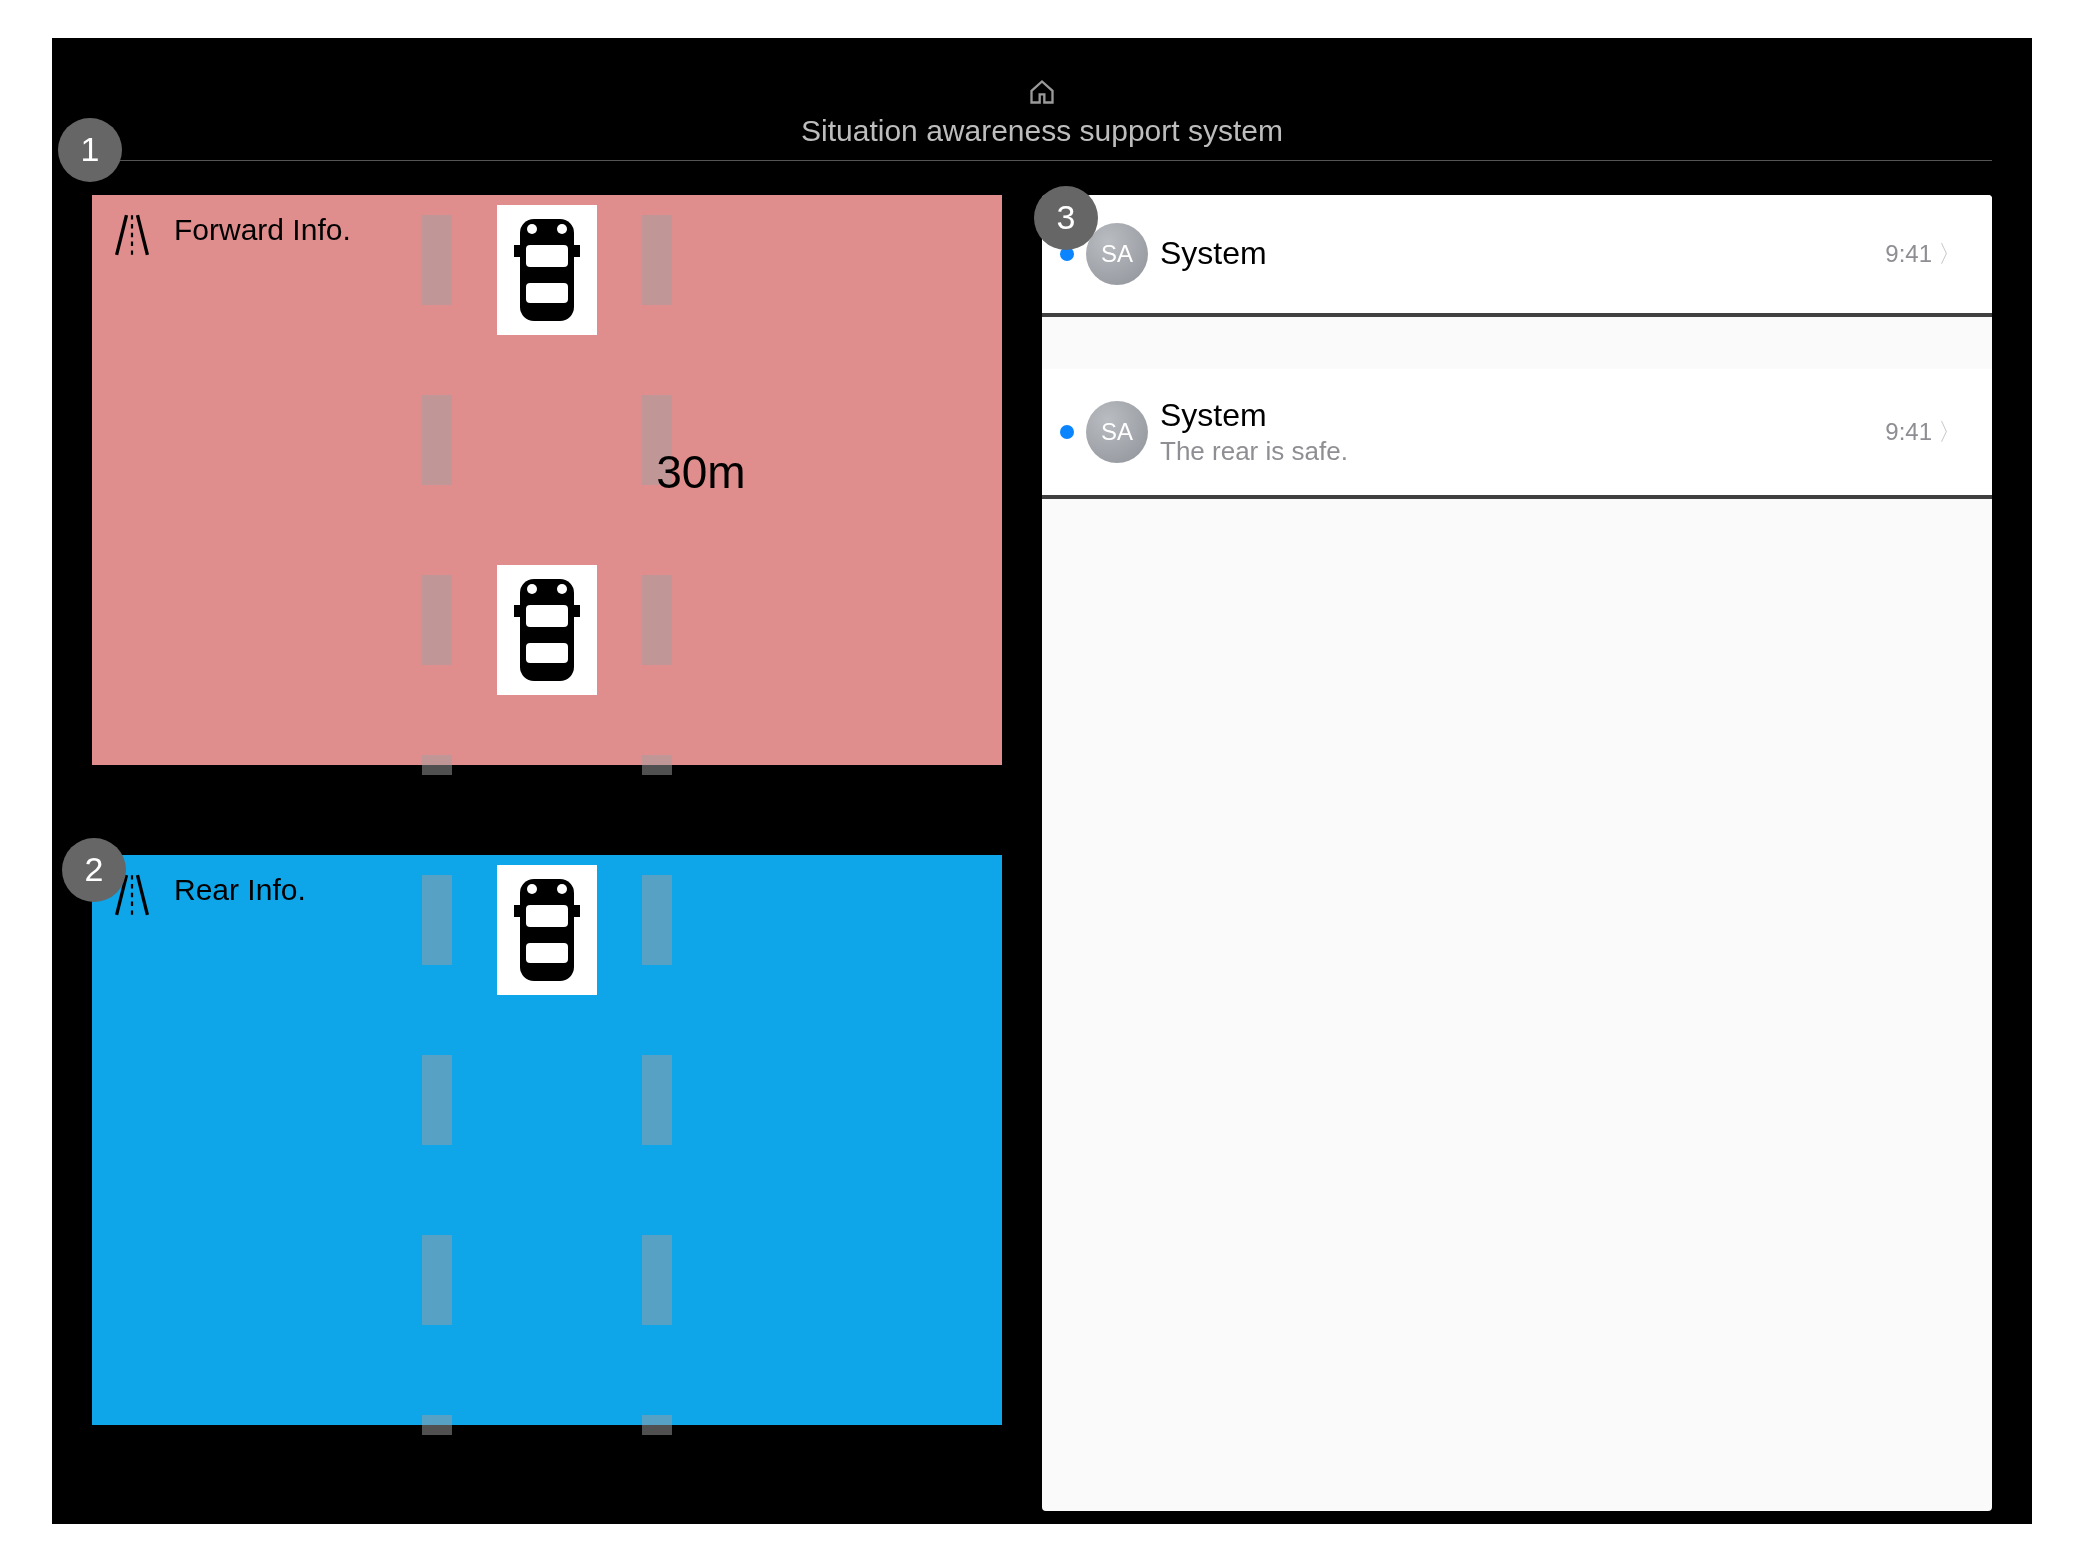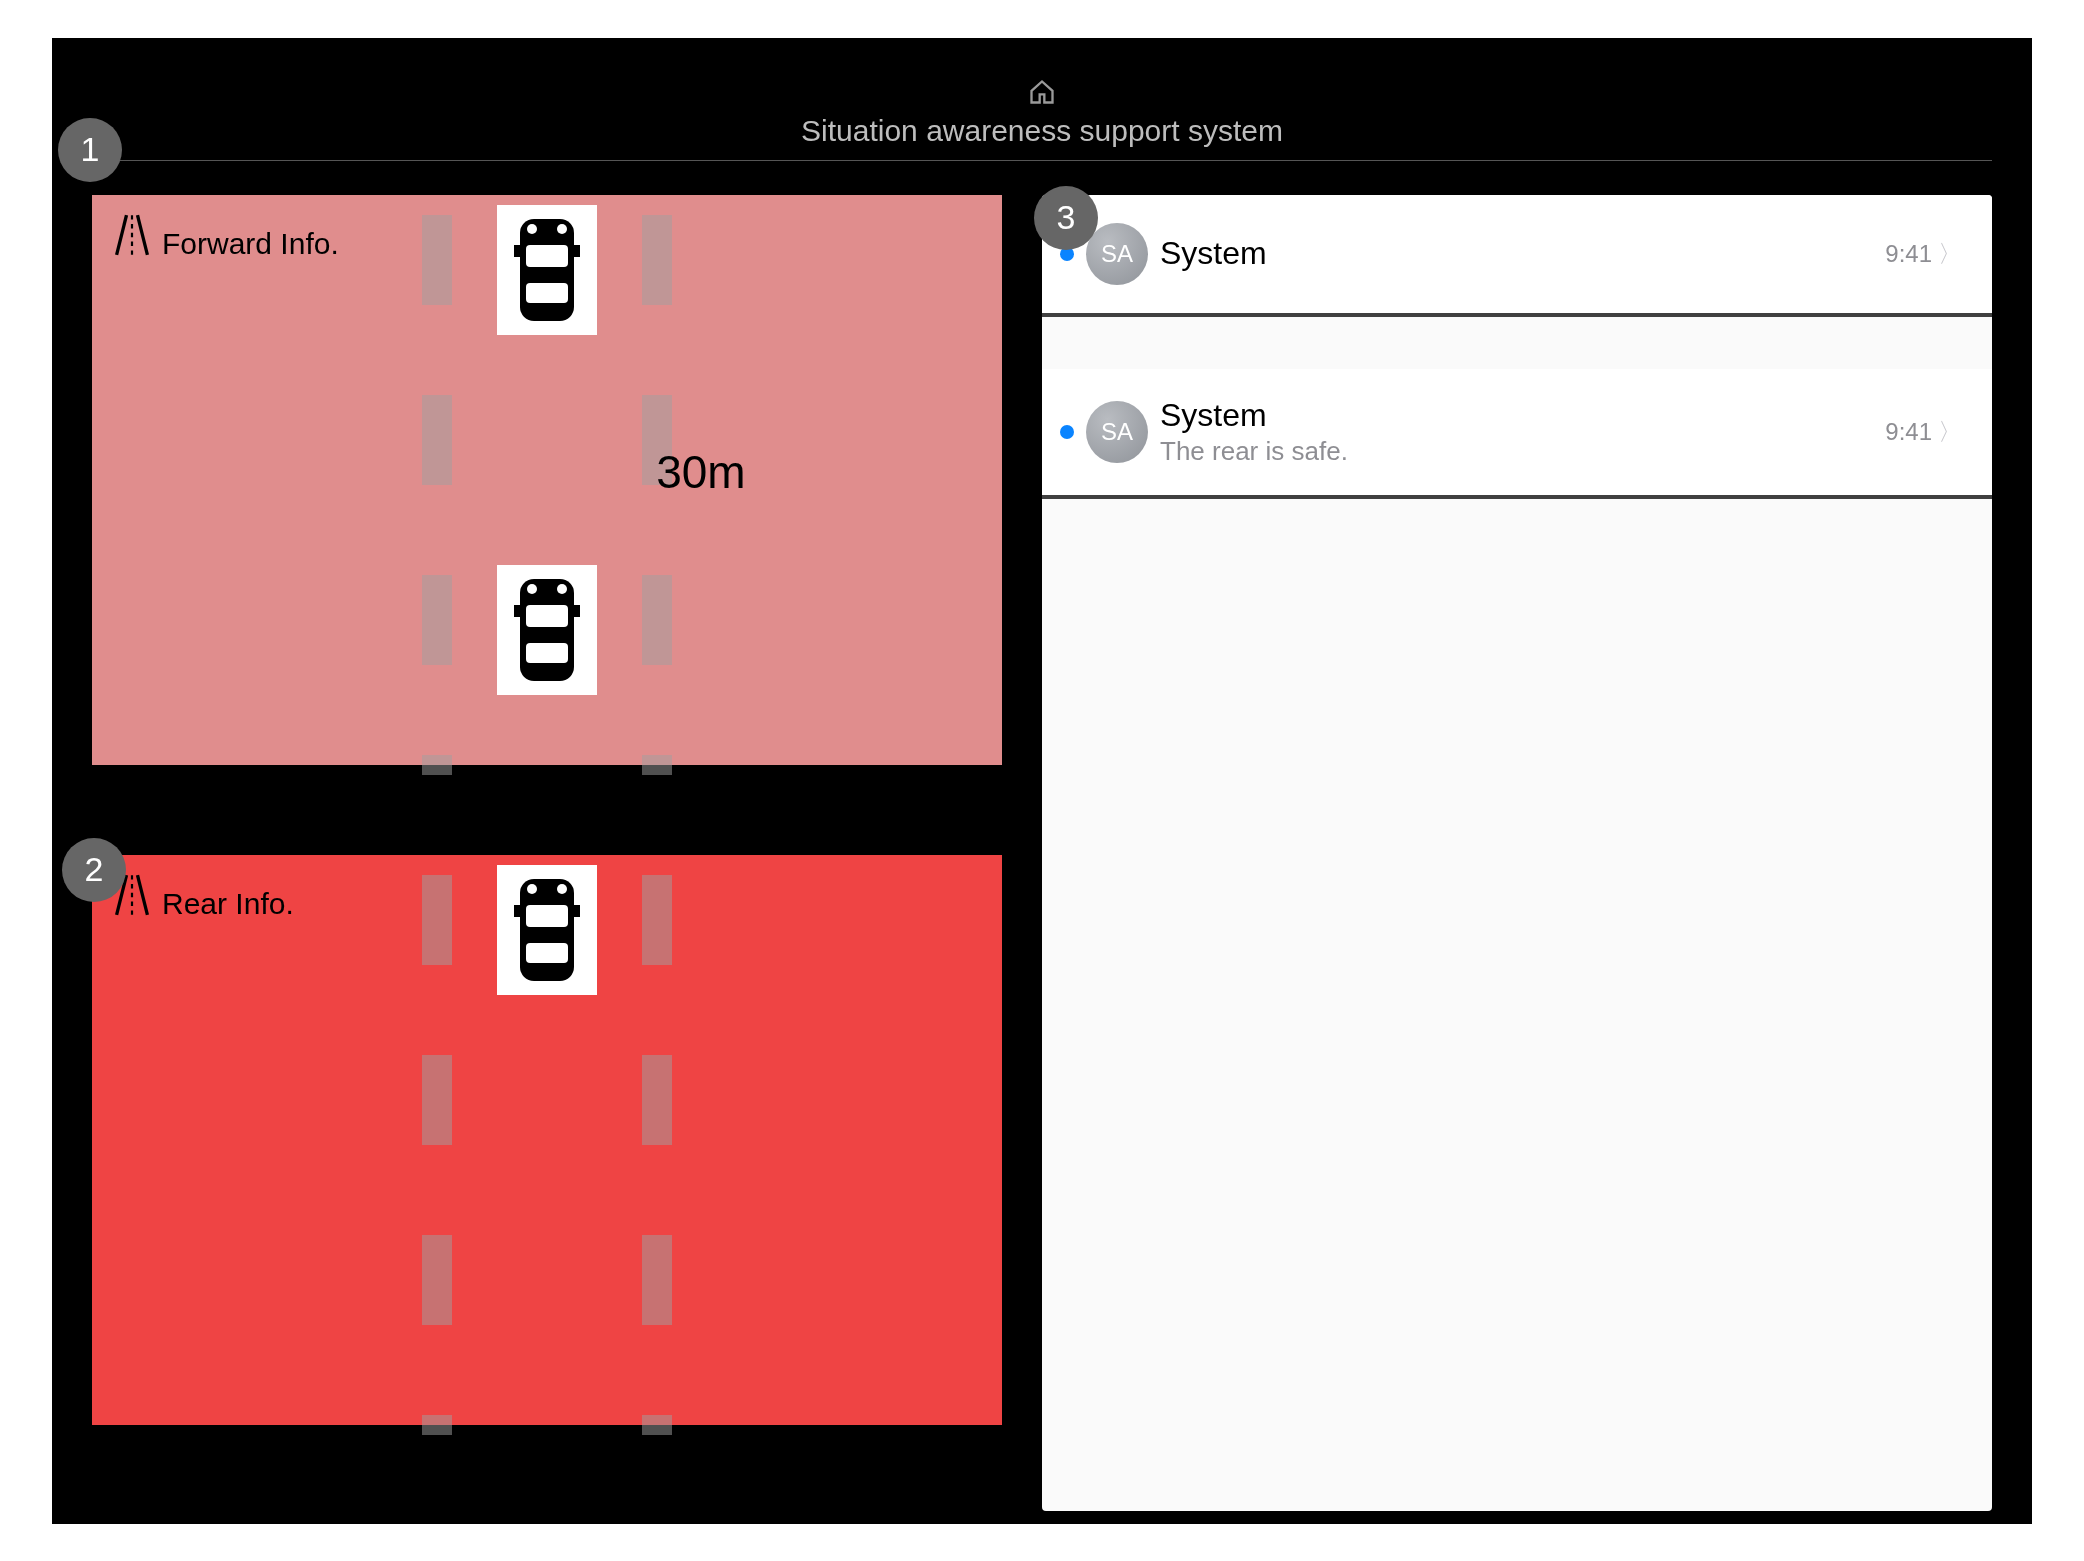--- a/index.html
+++ b/index.html
@@ -48,29 +48,29 @@
     .panel {
       position: relative;
       width: 100%;
     }
     .panel-forward {
       height: 570px;
       background: #e08d8d;
     }
     .panel-rear {
       height: 570px;
-      background: #ef4444;
+      background: #0ea5e9;
     }
     .panel-label {
       position: absolute;
       top: 18px;
       left: 18px;
       display: flex;
-      align-items: flex-end;
-      gap: 8px;
+      align-items: flex-start;
+      gap: 20px;
     }
     .panel-label-text {
       font-size: 30px;
       color: #000;
     }
     .road {
       position: absolute;
       left: 50%;
       transform: translateX(-50%);
       top: 0;

